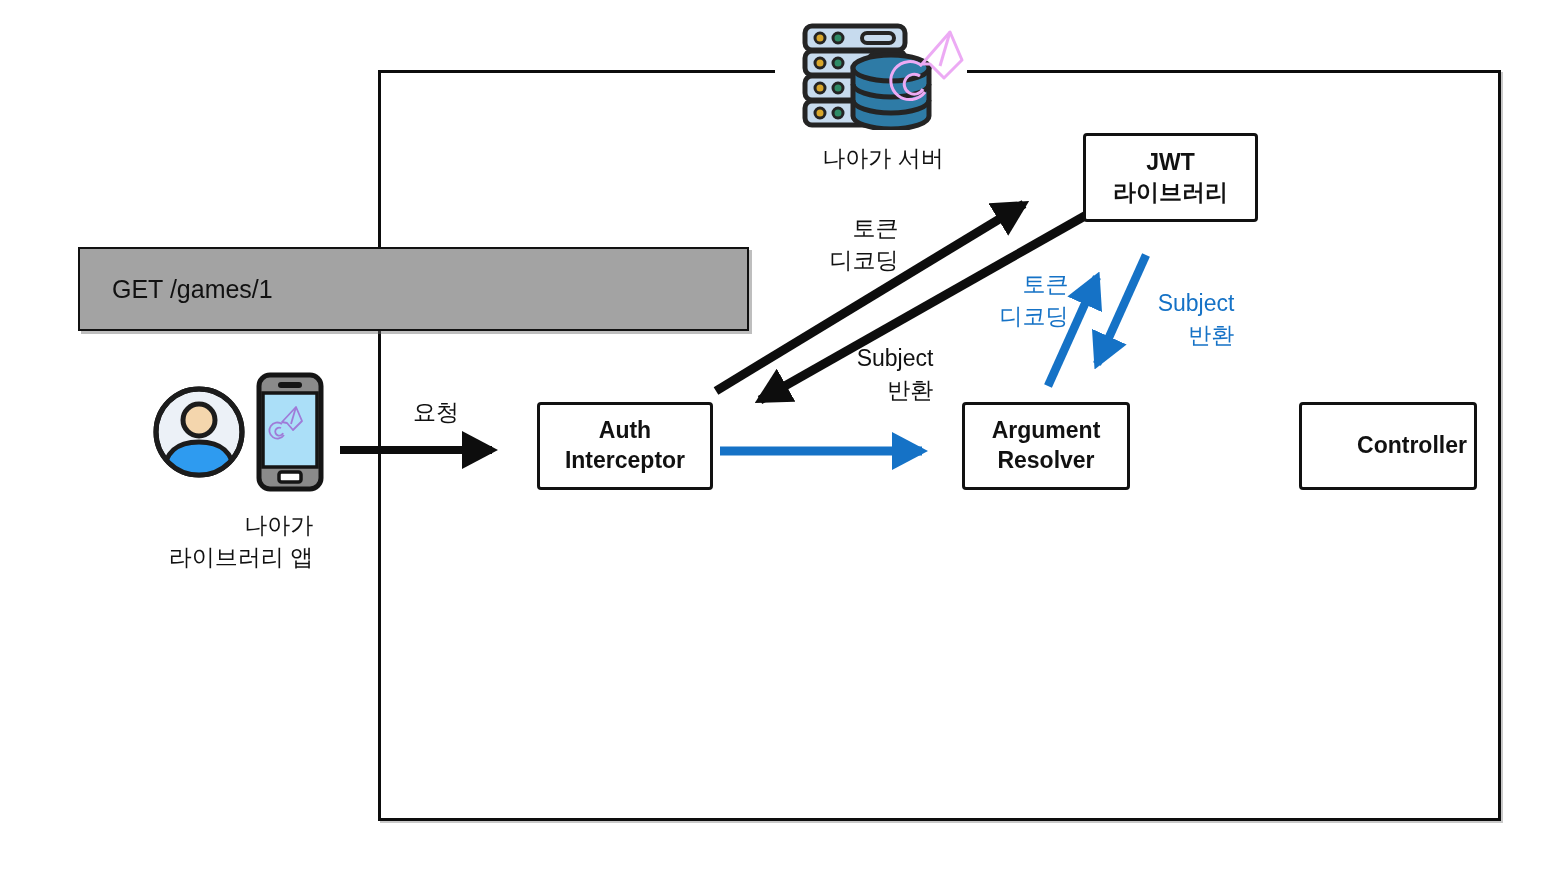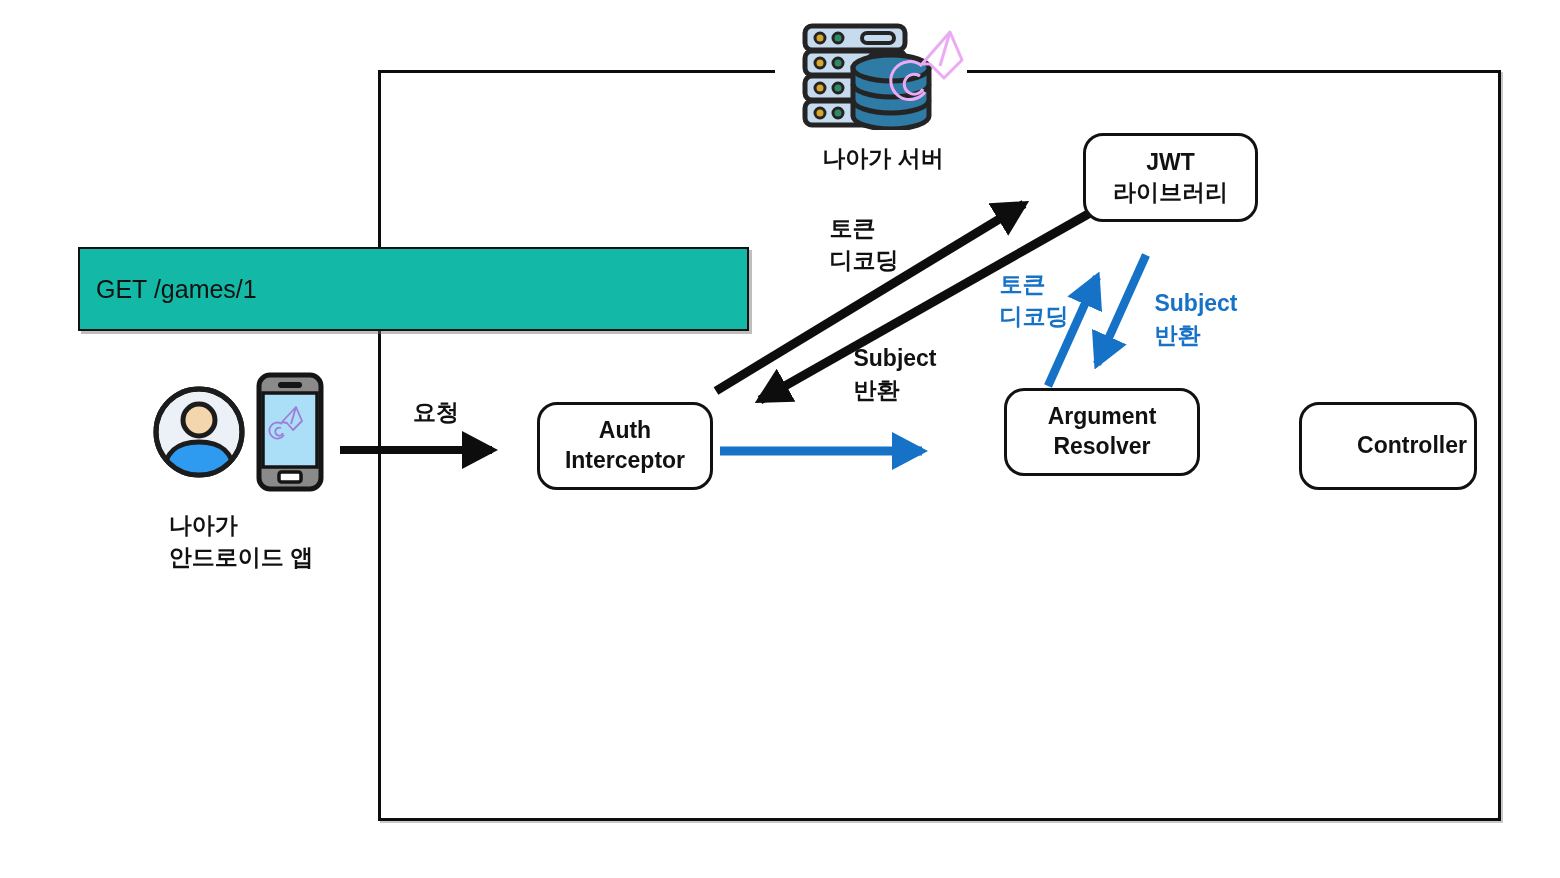--- a/index.html
+++ b/index.html
@@ -12,40 +12,40 @@
     position:absolute;left:378px;top:70px;width:1123px;height:751px;
     border:3px solid #0d0d0d;box-sizing:border-box;z-index:1;
     box-shadow:2px 2px 0 rgba(100,100,100,.35);
   }
   
   .icon-wrap{position:absolute;z-index:4;}
   #server-icon-wrap{left:775px;top:12px;width:192px;height:124px;background:#fff;display:flex;align-items:flex-start;justify-content:center;}
   
   .node{
     position:absolute;box-sizing:border-box;background:#fff;border:3px solid #111;
-    border-radius:20px;display:flex;align-items:center;justify-content:center;
+    border-radius:4px;display:flex;align-items:center;justify-content:center;
     text-align:center;font-size:23px;font-weight:600;line-height:1.3;
     white-space:pre-line;z-index:5;
   }
   #node-auth{left:537px;top:402px;width:176px;height:88px;}
   #node-jwt{left:1083px;top:133px;width:175px;height:89px;}
-  #node-arg{left:962px;top:388px;width:196px;height:88px;margin-left:42px;}
+  #node-arg{left:962px;top:402px;width:168px;height:88px;}
   #node-ctrl{left:1299px;top:402px;width:178px;height:88px;padding-left:48px;}
   
   #request-box{
     position:absolute;left:78px;top:247px;width:671px;height:84px;box-sizing:border-box;
-    background:#14b8a6;border:2px solid #111;z-index:6;
+    background:#a3a3a3;border:2px solid #111;z-index:6;
     box-shadow:3px 3px 0 rgba(110,110,110,.45);
-    padding:8px 16px;display:flex;flex-direction:column;justify-content:center;gap:4px;
+    padding:8px 32px;display:flex;flex-direction:column;justify-content:center;gap:4px;
     font-size:25px;font-weight:500;line-height:1.3;
   }
   
   .lbl{
-    position:absolute;transform:translate(-50%,-50%);text-align:left;
-    font-size:23px;font-weight:700;line-height:1.4;white-space:pre-line;z-index:4;
+    position:absolute;transform:translate(-50%,-50%);text-align:right;
+    font-size:23px;font-weight:400;line-height:1.4;white-space:pre-line;z-index:4;
   }
   .lbl.blue{color:#1572C6;}
   #lbl-request{left:436px;top:412px;}
   #lbl-token-black{left:864px;top:244px;}
   #lbl-subject-black{left:895px;top:374px;}
   #lbl-token-blue{left:1034px;top:300px;}
   #lbl-subject-blue{left:1196px;top:319px;}
   #lbl-server{left:883px;top:158px;}
   #lbl-client{left:241px;top:541px;}
   
@@ -153,21 +153,21 @@
       <g fill="none" stroke="#9F7BD8" stroke-width="1.8" stroke-linejoin="round">
         <path d="M26,52 a8,8 0 1,0 2,11"></path>
         <path d="M25,56 a4,4 0 1,0 2,5"></path>
         <path d="M26,50 L40,35 L46,49 L37,58 L31,51 Z"></path>
         <path d="M40,35 L35,52"></path>
       </g>
       <rect x="23" y="100" width="22" height="10" rx="2.5" fill="#ffffff" stroke="#151515" stroke-width="3.5"></rect>
     </svg>
   </div>
   <div class="lbl" id="lbl-client">나아가
-안드로이드 앱</div>
+라이브러리 앱</div>
 
   <div class="node" id="node-auth">Auth
 Interceptor</div>
   <div class="node" id="node-jwt">JWT
 라이브러리</div>
   <div class="node" id="node-arg">Argument
 Resolver</div>
   <div class="node" id="node-ctrl">Controller</div>
 
   <div class="lbl" id="lbl-request">요청</div>

